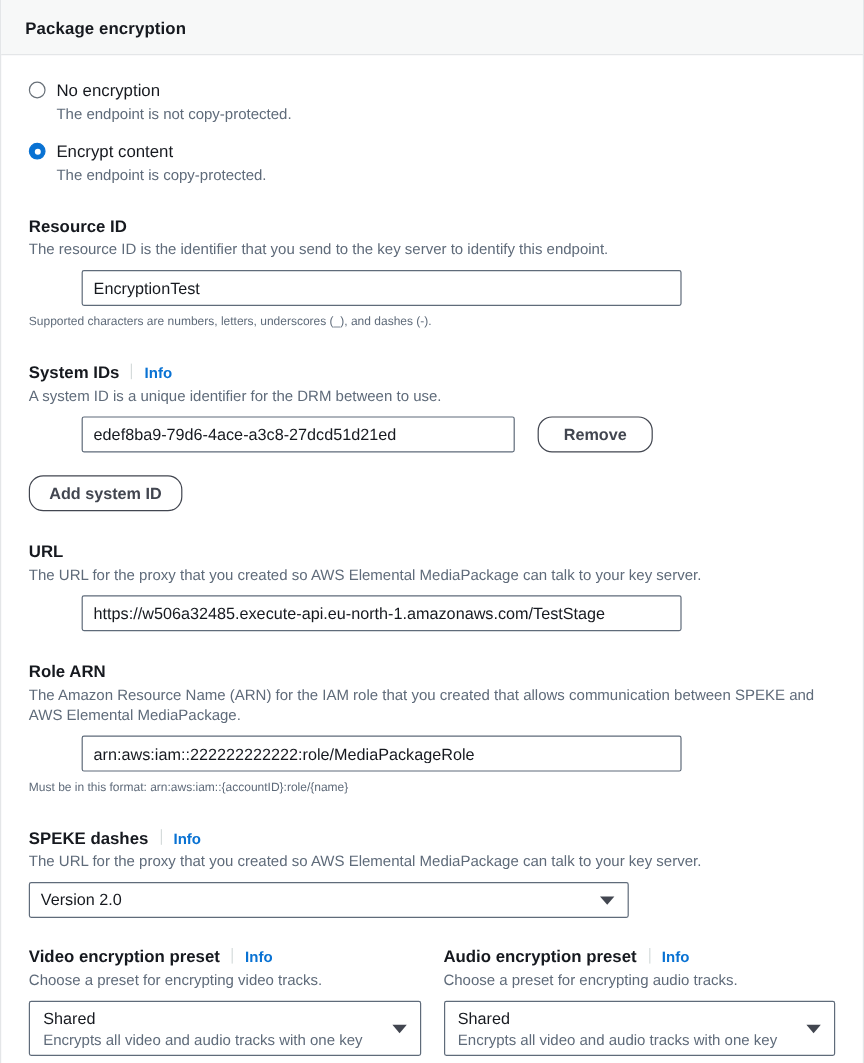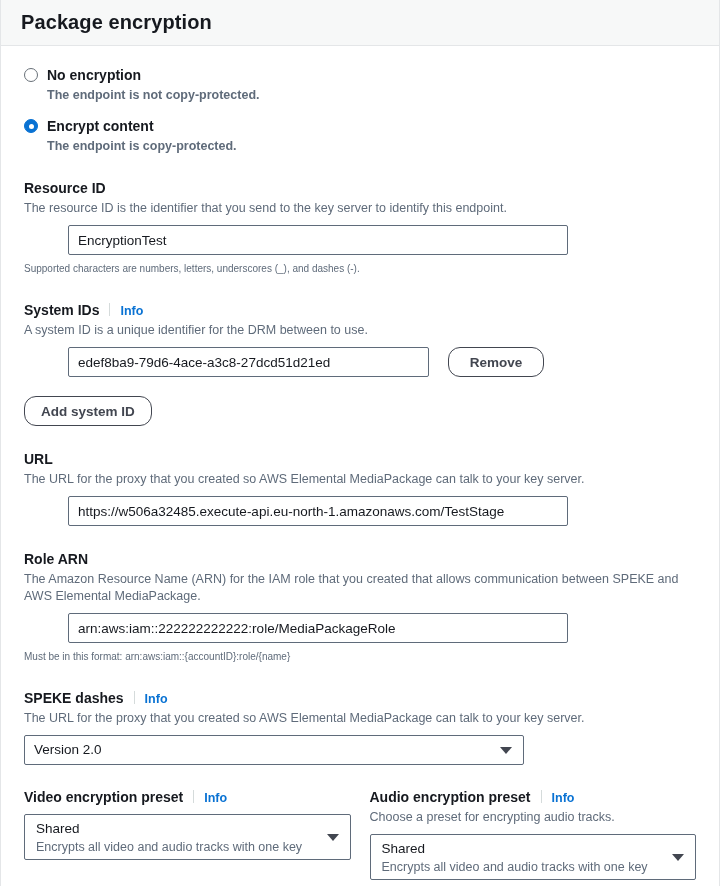--- a/index.html
+++ b/index.html
@@ -30,33 +30,33 @@
   .panel-header {
     height: 46px;
     box-sizing: border-box;
     background: #f7f8f8;
     border-bottom: 1px solid #e4e6e8;
     display: flex;
     align-items: center;
     padding: 0 20px;
   }
   .panel-title {
-    font-size: 20px;
+    font-size: 14px;
     font-weight: bold;
     color: #16191f;
     letter-spacing: 0.1px;
   }
 
   
   .panel-body {
     padding: 18px 23px 0 23px;
   }
 
   
-  .radio-group { margin-top: 2px; font-weight: bold; }
+  .radio-group { margin-top: 2px; }
   .radio-row {
     display: flex;
     align-items: flex-start;
     cursor: pointer;
   }
   .radio-row + .radio-row { margin-top: 13px; }
   .radio-mark {
     width: 14px;
     height: 14px;
     border-radius: 50%;
@@ -312,20 +312,21 @@
     </div>
 
     <div class="two-col">
 
       <div class="col-left">
         <div class="field-label-row">
           <span class="field-label">Video encryption preset</span>
           <span class="info-sep"></span>
           <span class="info-link">Info</span>
         </div>
+        <div class="field-desc">Choose a preset for encrypting video tracks.</div>
         <div class="select double">
           <span class="select-value">Shared</span>
           <span class="select-sub">Encrypts all video and audio tracks with one key</span>
           <span class="caret"></span>
         </div>
       </div>
 
       <div class="col-right">
         <div class="field-label-row">
           <span class="field-label">Audio encryption preset</span>

